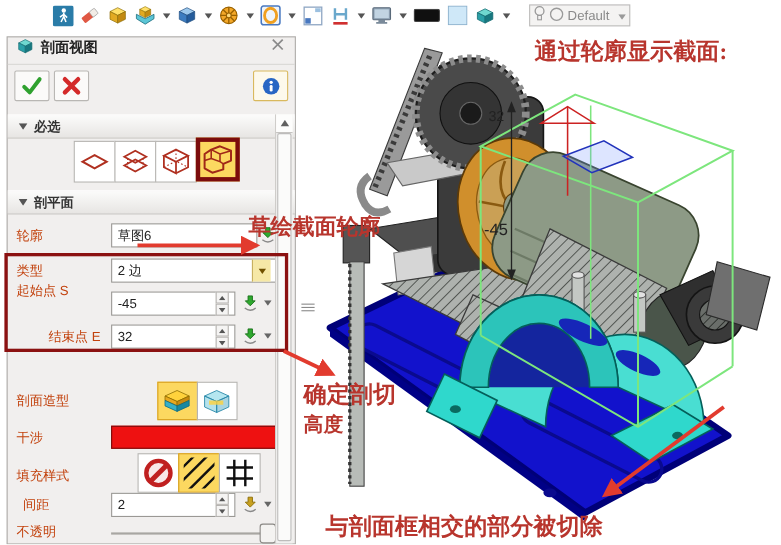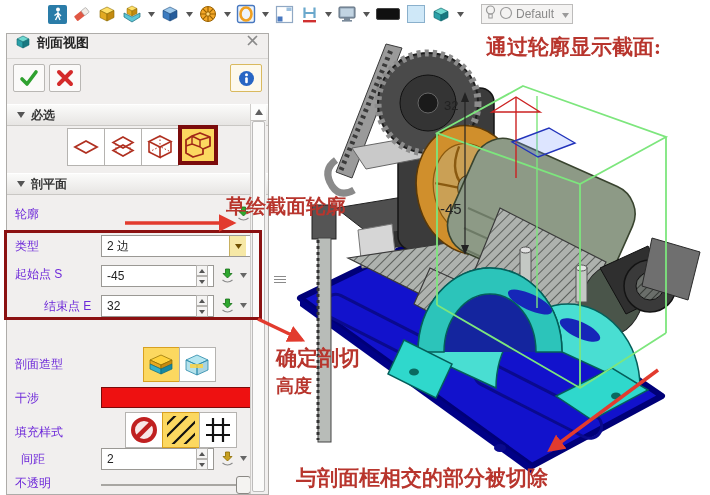--- a/index.html
+++ b/index.html
@@ -19,21 +19,21 @@
   .titlebar{position:absolute;left:0;top:0;right:0;height:24px;border-bottom:1px solid #d9d7d4;
             display:flex;align-items:flex-start;padding:0 8px;gap:6px;}
   .title{font-weight:bold;font-size:13px;color:#222;}
   .closex{margin-left:auto;color:#777;width:14px;height:14px;}
   .okbtn,.cancelbtn,.infobtn{position:absolute;top:30px;width:30px;height:26px;background:#fbfaf9;
             border:1px solid #b9b7b4;border-radius:2px;display:flex;align-items:center;justify-content:center;}
   .infobtn{border:1px solid #d9b95e;background:#fdf9ec;}
   .sechdr{position:absolute;left:0;right:0;height:20px;background:linear-gradient(#fbfbfa,#e7e5e3);
           border-top:1px solid #fff;border-bottom:1px solid #c9c7c4;display:flex;align-items:center;
           gap:6px;padding-left:10px;font-weight:bold;color:#333;}
-  .lab{position:absolute;left:8px;color:#6d28d9;}
+  .lab{position:absolute;left:8px;color:#c2410c;}
   .inputbox{position:absolute;height:20px;background:#fff;border:1px solid #9a9894;
             line-height:20px;padding-left:5px;box-sizing:content-box;}
   .spin{position:absolute;width:12px;height:22px;display:flex;flex-direction:column;}
   .spin span{flex:1;display:flex;align-items:center;justify-content:center;background:#f5f4f3;border:1px solid #b5b3b0;}
   .iconbtn{position:absolute;background:#fff;border:1px solid #b5b3b0;display:flex;align-items:center;justify-content:center;}
   .selyellow{background:#fcd860 !important;border:1px solid #d8a020 !important;}
   .selred{background:#fcd860 !important;border:4px solid #7b0c0c !important;}
   .greenbtn{position:absolute;width:17px;height:17px;display:flex;align-items:center;justify-content:center;}
   .smallcaret{position:absolute;width:9px;height:17px;display:flex;align-items:center;justify-content:center;}
   .vscroll{position:absolute;right:2px;top:70px;bottom:0;width:15px;background:#f1f0ef;border-left:1px solid #cfcdca;}
@@ -255,36 +255,37 @@
       </div>
 
     <div class="sechdr" style="top:139px;">
       <svg width="8" height="6">
           <polygon points="0,0 8,0 4,6" fill="#555"></polygon>
         </svg>
       <span>剖平面</span>
     </div>
 
     <div class="lab" style="top:172px;">轮廓</div>
+    <div class="inputbox" style="left:94px;top:169px;width:126px;">草图6</div>
     <span class="greenbtn" style="left:228px;top:171px;">
       <svg width="15" height="16">
           <polygon points="7.5,10 3,5.5 5.5,5.5 5.5,1 9.5,1 9.5,5.5 12,5.5" fill="#2ea82e" stroke="#176e17" stroke-width="0.8"></polygon>
           <path d="M2.5 12 Q7.5 16 12.5 12" stroke="#8a8a8a" fill="none" stroke-width="1.2"></path>
         </svg>
       </span>
 
     <div class="lab" style="top:204px;">类型</div>
     <div class="inputbox" style="left:94px;top:201px;width:144px;">2 边</div>
     <div style="position:absolute;left:222px;top:202px;width:16px;height:20px;background:#f6e8a6;border-left:1px solid #c8b060;display:flex;align-items:center;justify-content:center;">
       <svg width="7" height="5">
           <polygon points="0,0 7,0 3.5,5" fill="#705000"></polygon>
         </svg>
       </div>
 
-    <div class="lab" style="top:232px;">起始点 S</div>
+    <div class="lab" style="top:222px;">起始点 S</div>
     <div class="inputbox" style="left:94px;top:231px;width:106px;">-45</div>
     <div class="spin" style="left:189px;top:231px;">
       <span>
           <svg width="6" height="4">
             <polygon points="3,0 6,4 0,4" fill="#555"></polygon>
           </svg>
         </span>
       <span>
           <svg width="6" height="4">
             <polygon points="0,0 6,0 3,4" fill="#555"></polygon>

